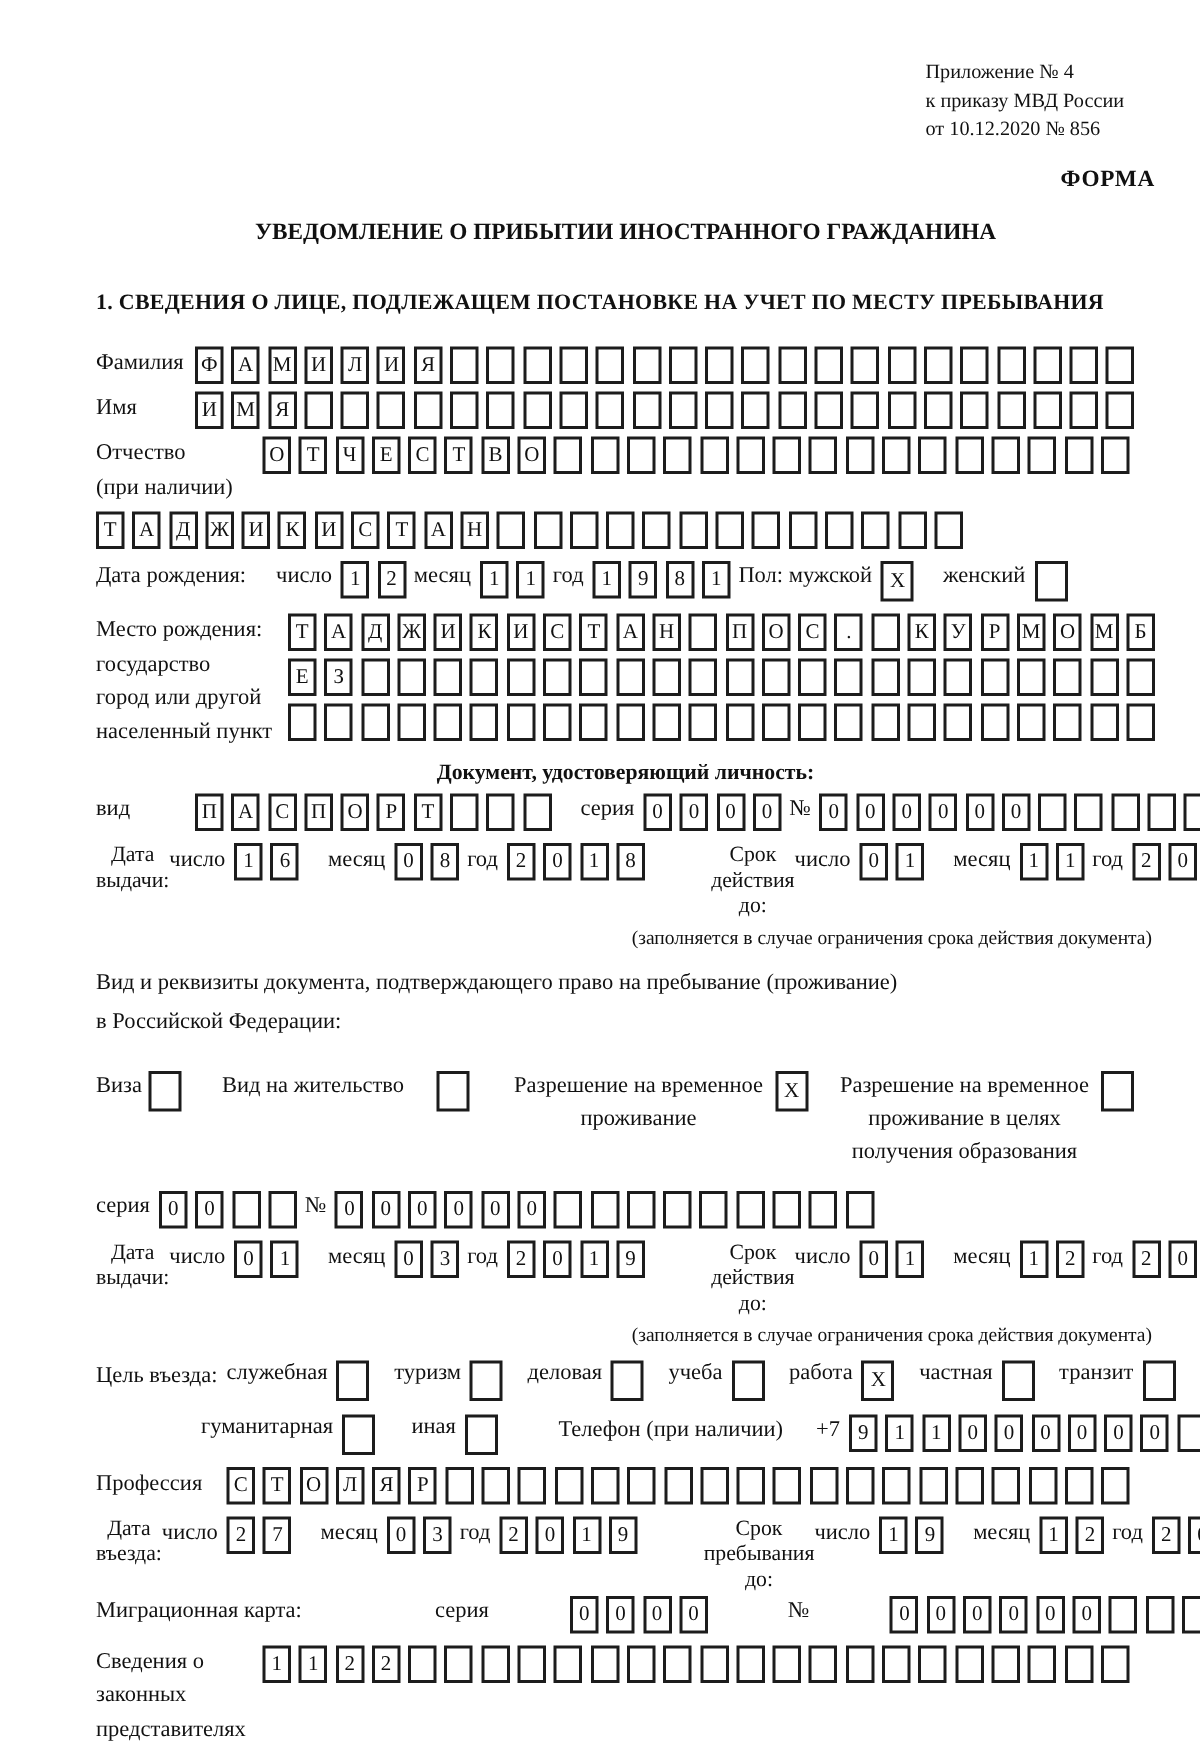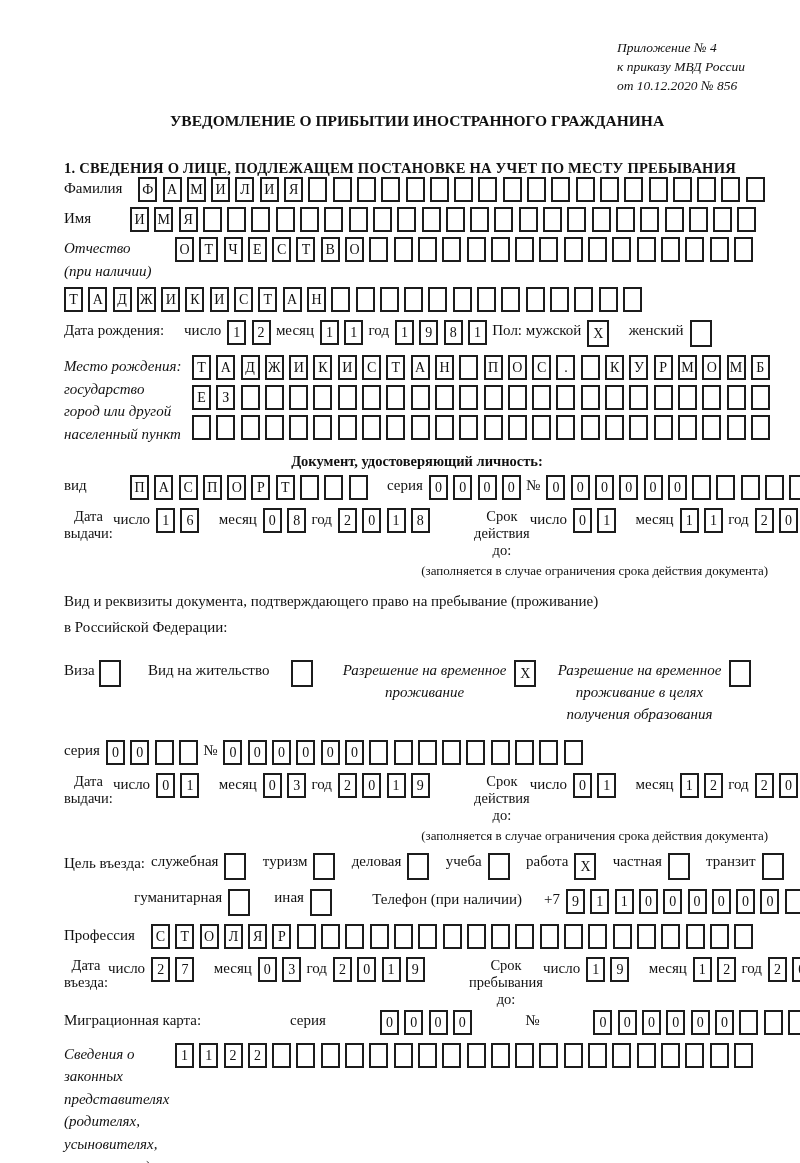--- a/index.html
+++ b/index.html
@@ -3,21 +3,21 @@
 <meta charset="utf-8">
 <style>
   * { margin:0; padding:0; box-sizing:border-box; }
   html,body { background:#ffffff; }
   body {
     width:800px; height:1163px; overflow:hidden;
     font-family:"Liberation Serif","DejaVu Serif",serif;
     color:#111; font-size:15px;
   }
   .page { padding:38px 30px 0 64px; }
-  .pre { white-space:pre-line;font-style:italic; }
+  .pre { white-space:pre-line; }
 
   
   .hdr { margin-left:553px; line-height:1.42; font-size:13.5px; }
   .hdr-sub { margin-top:3px; font-size:13px; }
   .forma { text-align:right; font-weight:bold; font-size:15.5px; margin-top:16px; letter-spacing:.5px; }
 
   
   .title { text-align:center; font-weight:bold; font-size:15.5px; line-height:1.6; margin-top:14px; }
   .blank-line { display:inline-block; width:52px; border-bottom:2px solid #333; height:12px; margin-left:10px; }
 
@@ -63,33 +63,34 @@
   .opt { display:flex; align-items:flex-start; }
   .opt .olbl { text-align:center; line-height:1.45; }
   .opt .cells { margin-left:8px; }
 
   
   .purpose-row { display:flex; align-items:flex-start; margin-top:9px; flex-wrap:nowrap; }
   .purpose-row .opt { margin-right:11px; }
   .purpose-row .opt .cells { margin-left:6px; }
 
   .mt8 { margin-top:8px; } .mt10 { margin-top:0;gap:48px; }
-  .mt14 { margin-top:14px; } .mt16 { margin-top:0;justify-content:space-between; }
+  .mt14 { margin-top:14px; } .mt16 { margin-top:20px; }
 </style>
 </head>
 <body>
 
 <div class="page">
 
   <div class="hdr">
     <div class="pre">Приложение № 4
 к приказу МВД России
 от 10.12.2020 № 856</div>
   </div>
 
+  <div class="forma">ФОРМА</div>
 
   <div class="title">
     <div>УВЕДОМЛЕНИЕ О ПРИБЫТИИ ИНОСТРАННОГО ГРАЖДАНИНА</div>
   </div>
 
   <div class="sec-heading">1. СВЕДЕНИЯ О ЛИЦЕ, ПОДЛЕЖАЩЕМ ПОСТАНОВКЕ НА УЧЕТ ПО МЕСТУ ПРЕБЫВАНИЯ</div>
 
   <div class="row mt16">
     <div class="lbl w66">Фамилия</div>
     <div class="cells">

